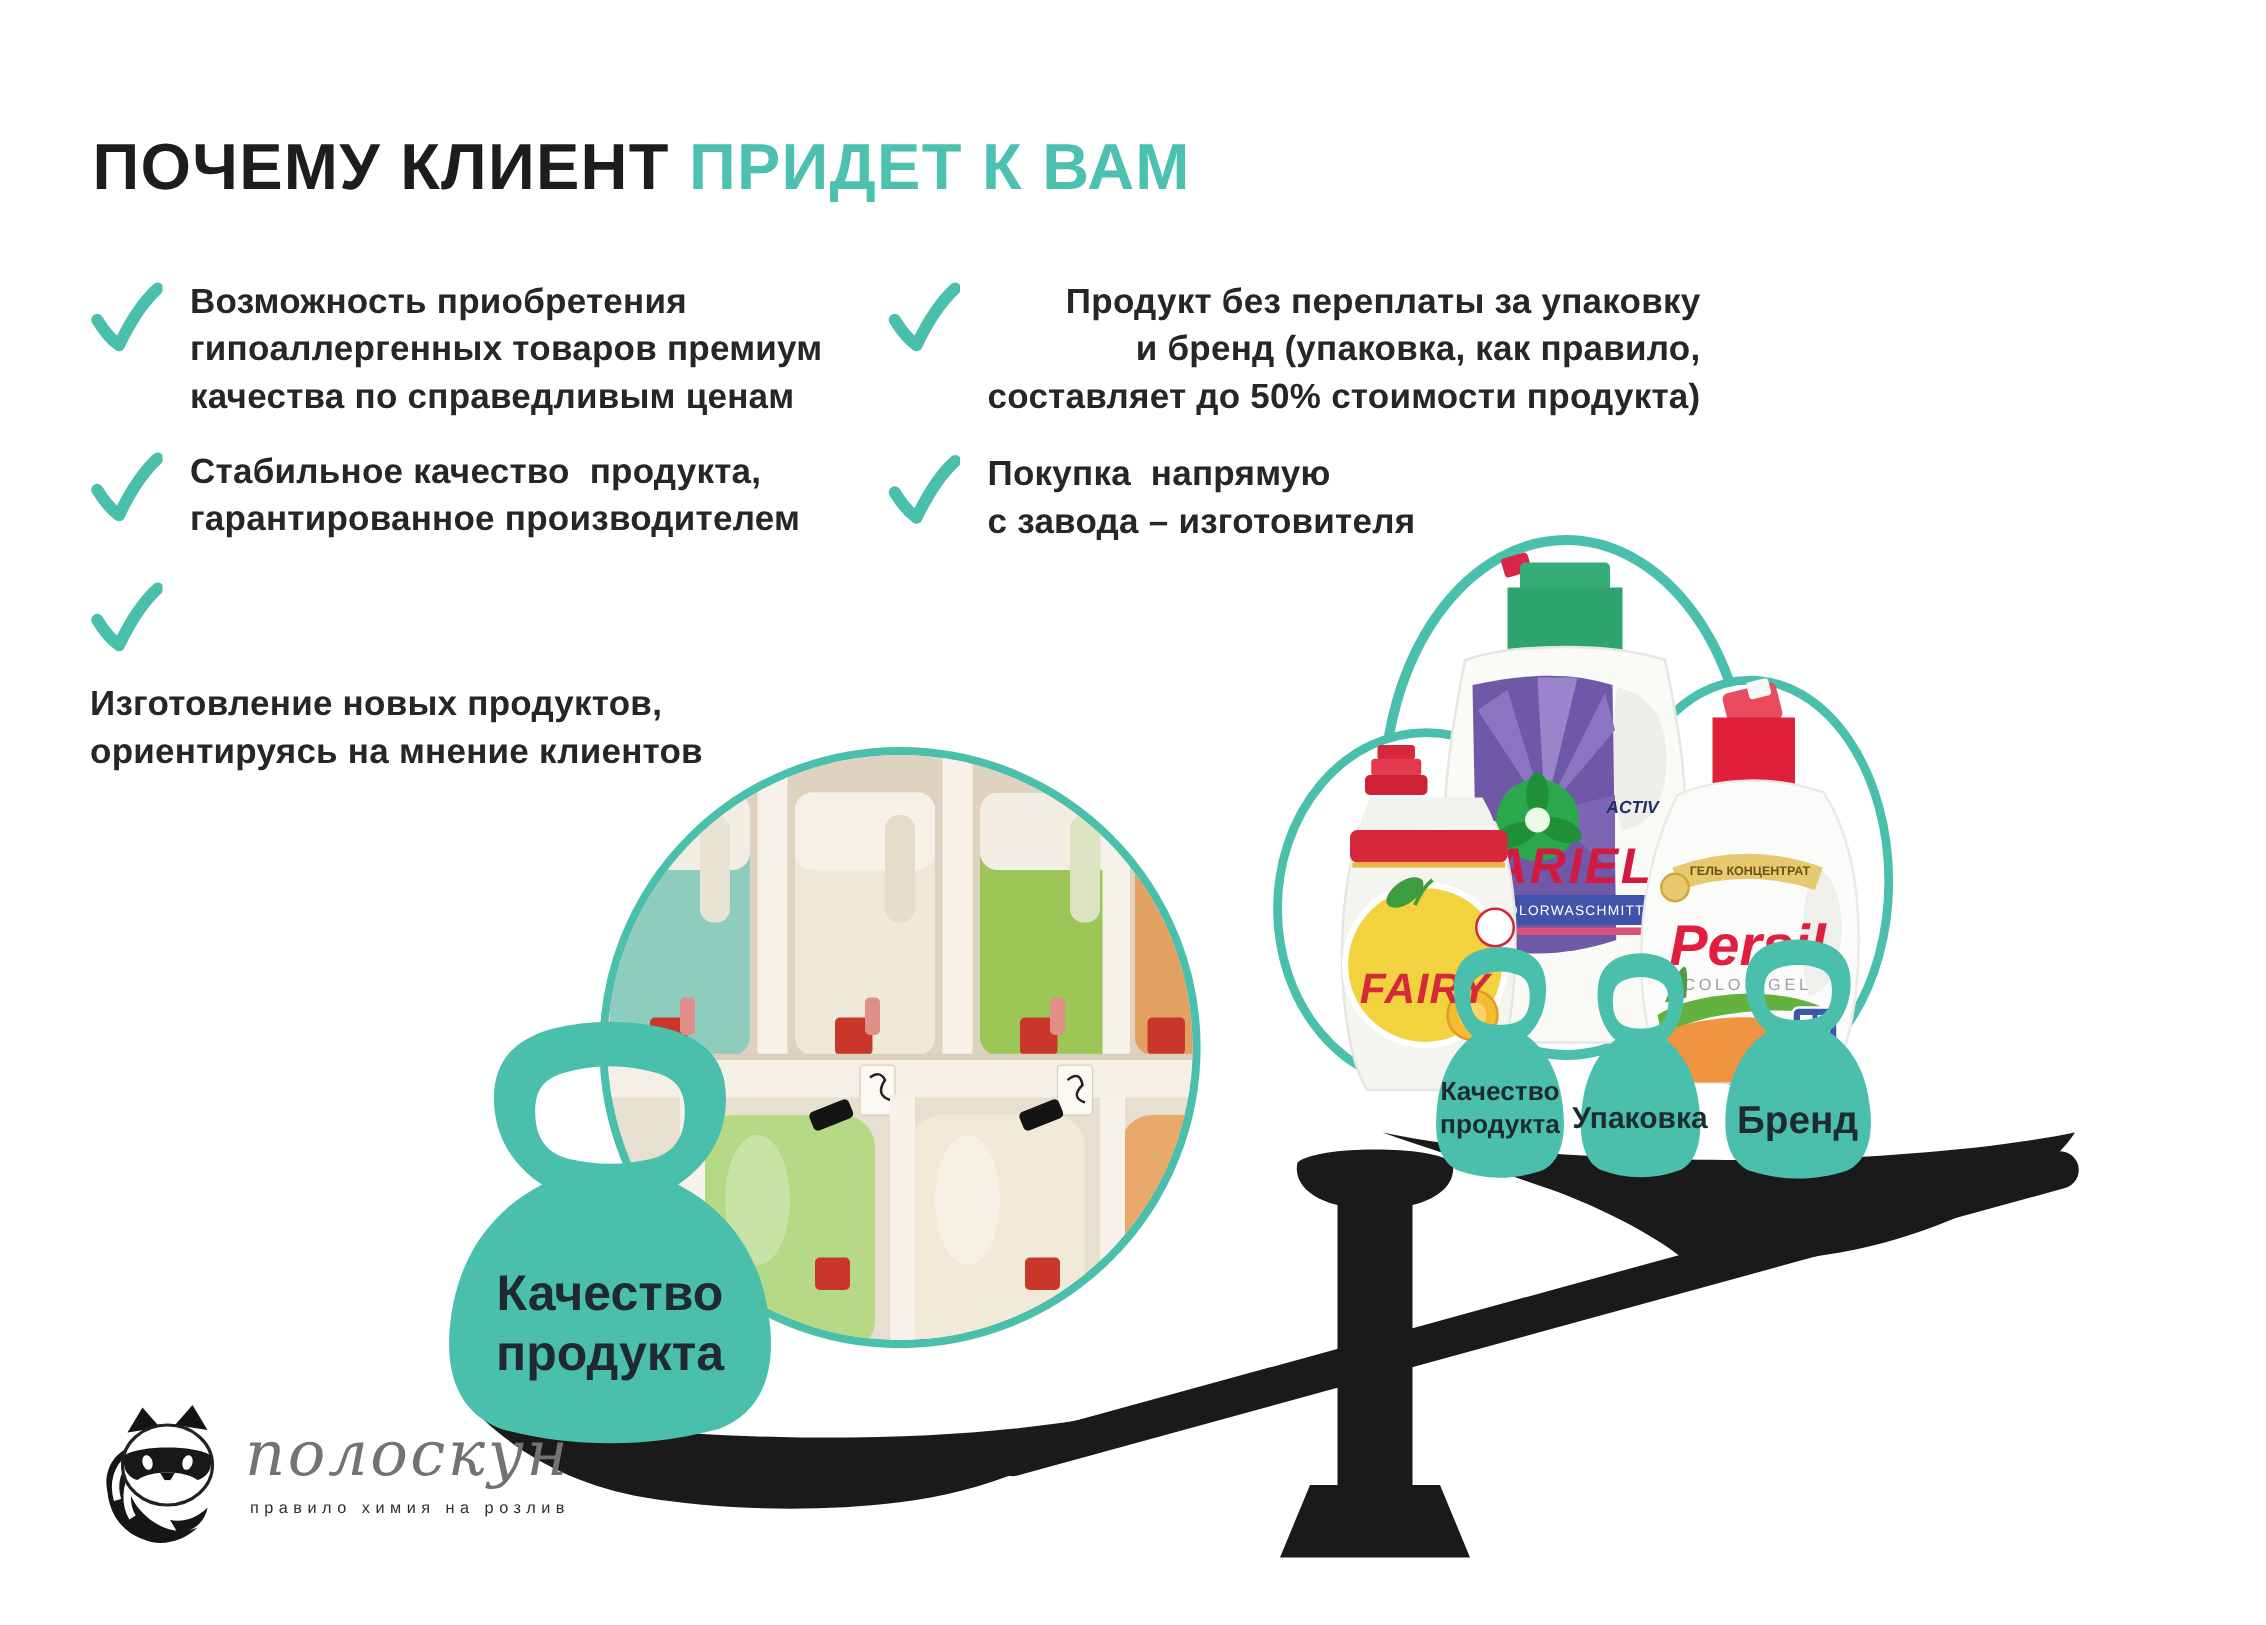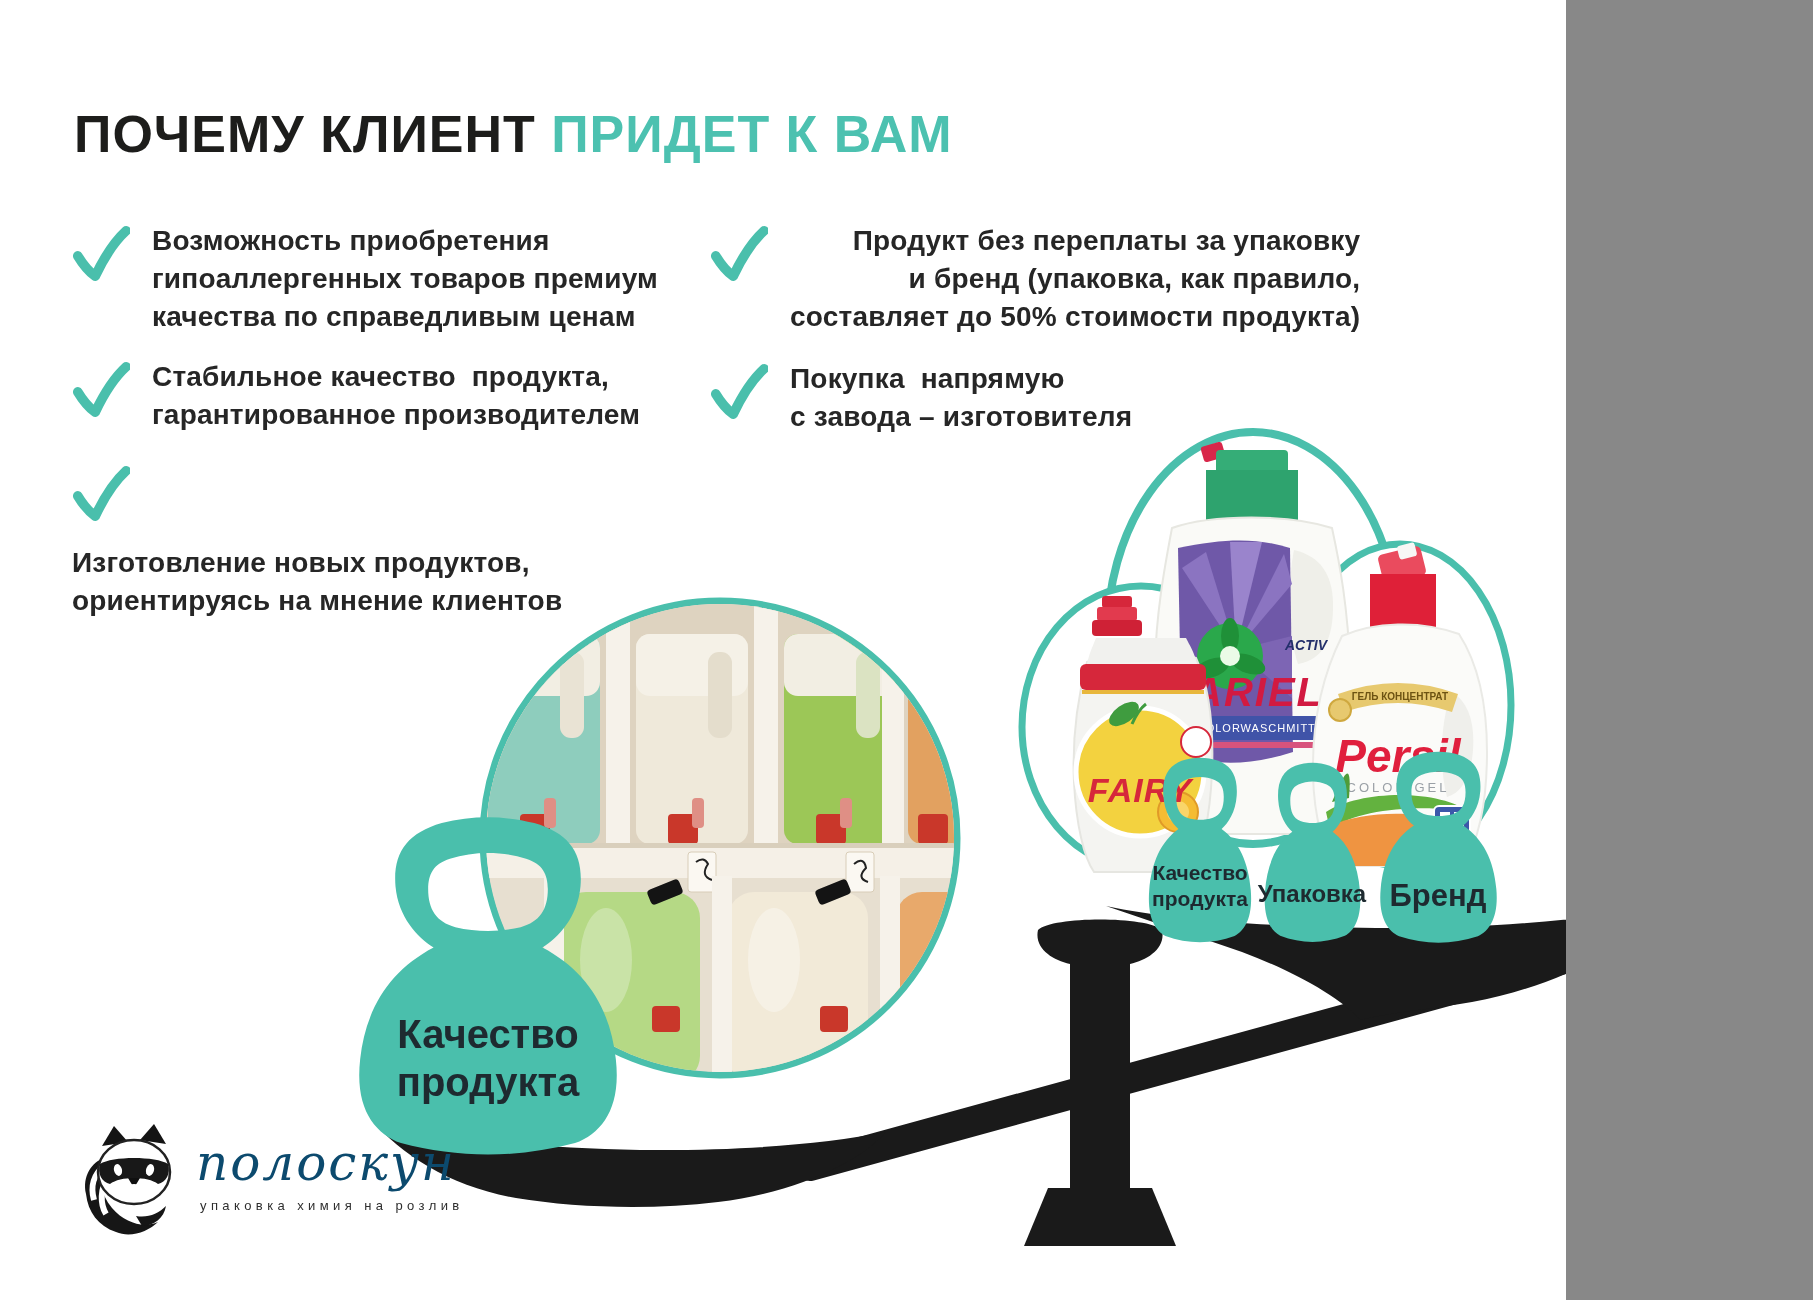--- a/index.html
+++ b/index.html
@@ -1,17 +1,17 @@
 <!DOCTYPE html>
 <html><head>
 <meta charset="utf-8">
 <style>
   html,body{margin:0;padding:0;background:#888;}
   .slide{
-    position:relative;width:1566px;height:1300px;background:#ffffff;overflow:hidden;
+    position:relative;width:1813px;height:1300px;background:#ffffff;overflow:hidden;
     font-family:"Liberation Sans","DejaVu Sans",sans-serif;
   }
   .title{
     position:absolute;left:74px;top:104px;font-size:52px;font-weight:800;
     letter-spacing:1px;white-space:nowrap;color:#1d1d1b;
   }
   .title .teal{color:#4cc1b0;}
   .bullet{position:absolute;display:flex;align-items:flex-start;gap:22px;}
   .bullet svg{flex:0 0 auto;margin-top:2px;}
   .bullet p{
@@ -20,21 +20,21 @@
   }
   .b1{left:72px;top:222px;}
   .b2{left:72px;top:358px;}
   .b3{left:72px;top:462px;flex-direction:column;}
   .b4{left:710px;top:222px;text-align:right;}
   .b5{left:710px;top:360px;justify-content:center;}
   .illu{position:absolute;left:0;top:0;}
   .kb-label{font-weight:700;fill:#1e2a30;font-family:"Liberation Sans","DejaVu Sans",sans-serif;}
   .logo-name{
     position:absolute;left:196px;top:1134px;font-family:"DejaVu Serif","Liberation Serif",serif;
-    font-style:italic;font-size:50px;color:#0c4a6e;letter-spacing:2px;
+    font-style:italic;font-size:50px;color:#737373;letter-spacing:2px;
   }
   .logo-tagline{
     position:absolute;left:200px;top:1198px;font-size:13px;letter-spacing:4.4px;
     color:#2e2e2e;font-weight:500;white-space:nowrap;
   }
   .brand-italic{font-style:italic;font-weight:700;}
 </style>
 </head>
 <body>
 
@@ -256,15 +256,15 @@
     <path d="M66 20 L80 4 L92 24 Z" fill="#141414"></path>
     <ellipse cx="60" cy="52" rx="36" ry="32" fill="#ffffff" stroke="#222222" stroke-width="2.5"></ellipse>
     <path d="M26 44 C38 36 82 36 94 44 C97 54 92 62 84 64 C74 56 46 56 36 64 C28 62 23 54 26 44 Z" fill="#181818"></path>
     <ellipse cx="44" cy="50" rx="4" ry="6" fill="#ffffff" transform="rotate(-15 44 50)"></ellipse>
     <ellipse cx="76" cy="50" rx="4" ry="6" fill="#ffffff" transform="rotate(15 76 50)"></ellipse>
     <path d="M54 58 L66 58 L60 68 Z" fill="#101010"></path>
     <ellipse cx="60" cy="72" rx="12" ry="8" fill="#ffffff"></ellipse>
     <path d="M62 96 C74 98 84 94 92 86 C90 98 80 106 68 106 Z" fill="#161616"></path>
   </svg>
   <div class="logo-name">полоскун</div>
-  <div class="logo-tagline">упаковка химия на розлив</div>
+  <div class="logo-tagline">правило химия на розлив</div>
 
 </div>
 
 </body></html>

